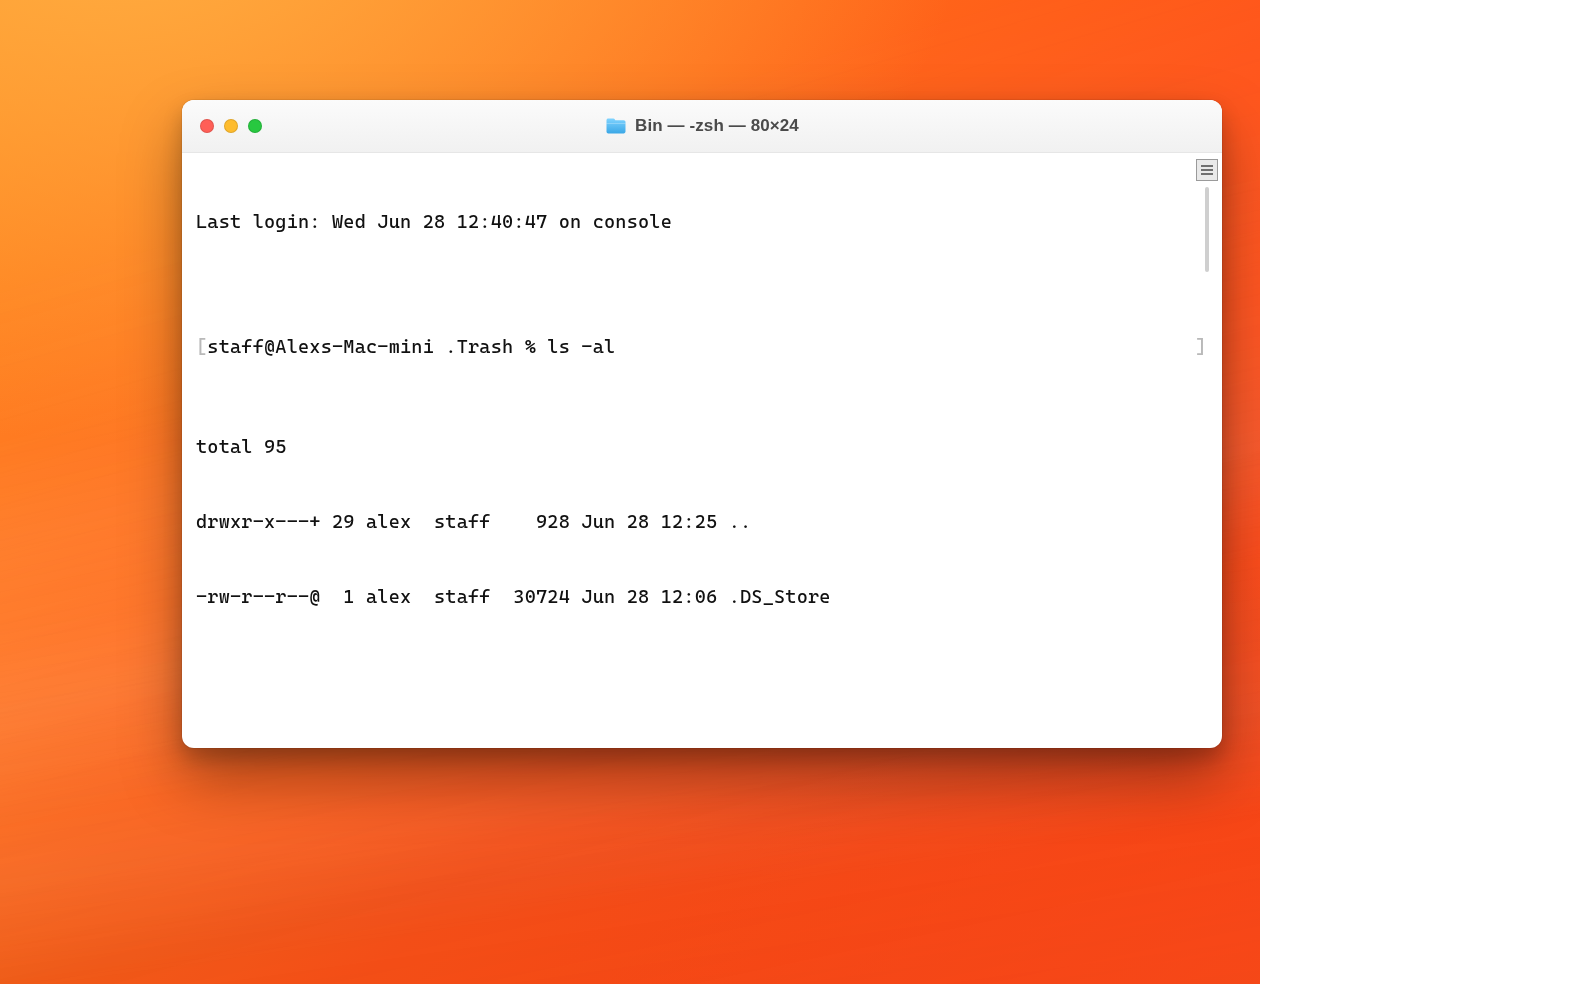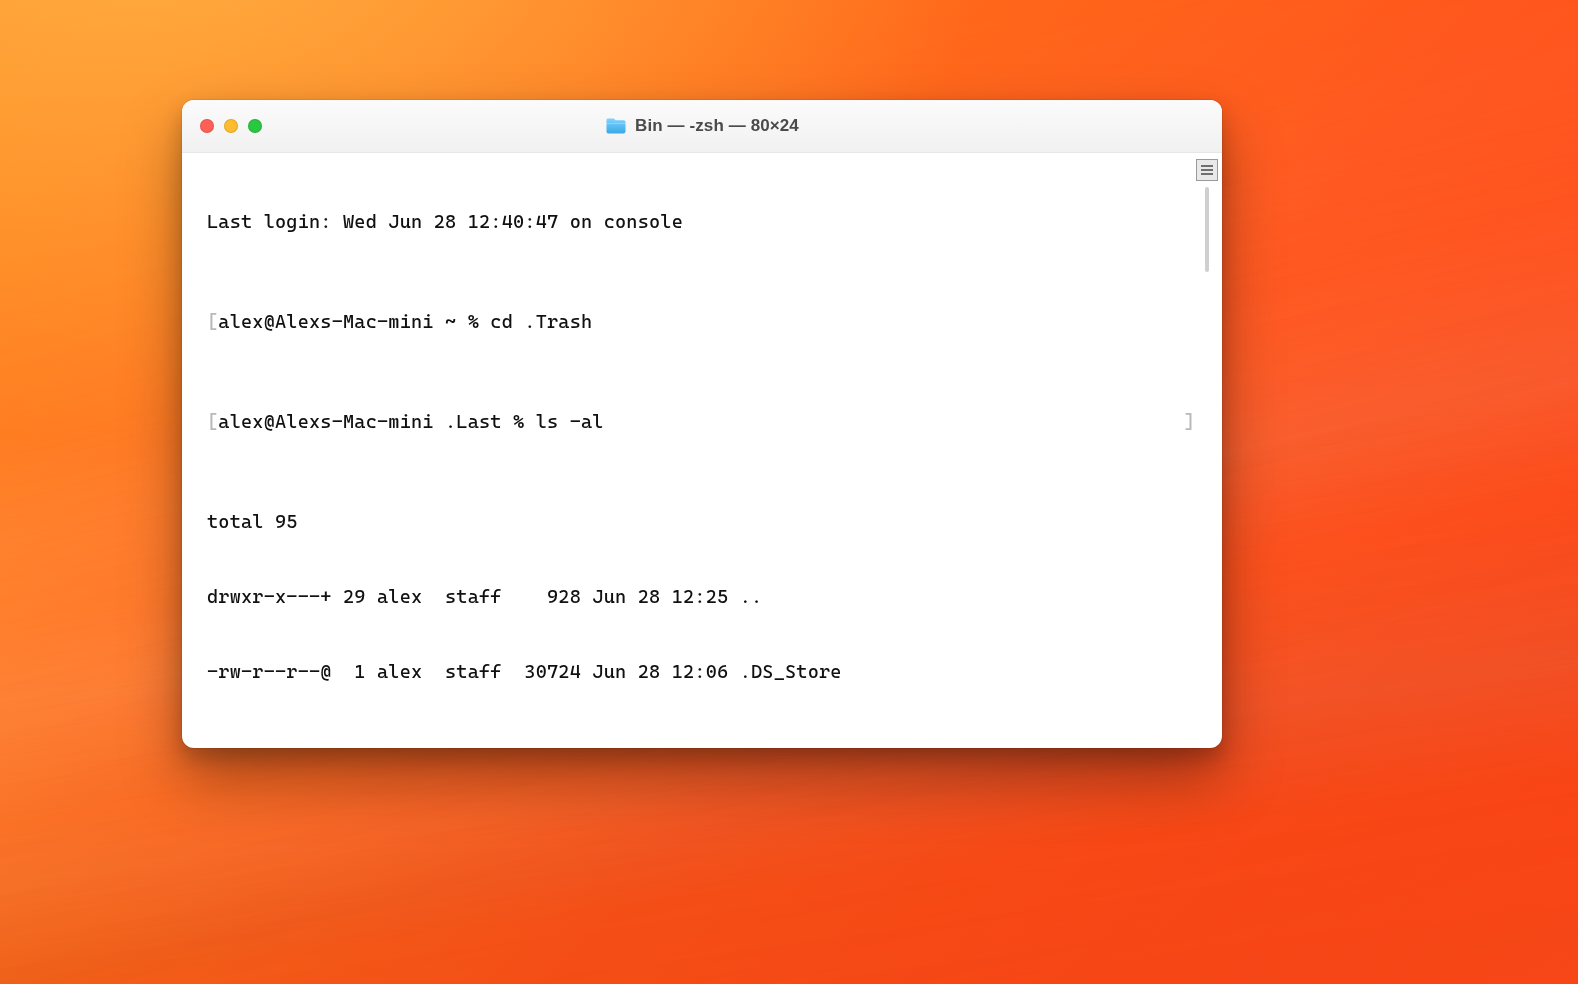--- a/index.html
+++ b/index.html
@@ -6,21 +6,21 @@
     margin: 0;
     padding: 0;
     width: 1578px;
     height: 984px;
     overflow: hidden;
     font-family: -apple-system, BlinkMacSystemFont, "Segoe UI", Helvetica, Arial, sans-serif;
   }
   
   .desktop {
     position: relative;
-    width: 1578px;
+    width: 1260px;
     height: 984px;
     background:
       radial-gradient(1400px 900px at 10% -10%, #ffae42 0%, rgba(255,174,66,0) 60%),
       radial-gradient(1600px 1000px at 110% 110%, #ff4e1a 0%, rgba(255,78,26,0) 55%),
       linear-gradient(135deg, #ff8a1f 0%, #ff6a1a 35%, #ff5218 60%, #ff3f14 100%);
     overflow: hidden;
   }
   
   .ribbons {
     position: absolute;
@@ -105,21 +105,21 @@
   .title-center .text {
     font-size: 17px;
     font-weight: 700;
     color: #4b4b4b;
     letter-spacing: 0.1px;
   }
   .folder-svg { display: block; }
 
   .content {
     position: relative;
-    padding: 6px 10px 10px 25px;
+    padding: 6px 10px 10px 14px;
     height: calc(100% - 52px);
     box-sizing: border-box;
   }
   .terminal {
     font-family: "SF Mono", ui-monospace, Menlo, Monaco, "Cascadia Mono", Consolas, "Liberation Mono", monospace;
     font-size: 19px;
     line-height: 25px;
     color: #111;
     white-space: pre;
     letter-spacing: 0.2px;
@@ -197,23 +197,22 @@
           </svg>
         </span>
         <span class="text">Bin — -zsh — 80×24</span>
       </div>
     </div>
 
     <div class="content">
       <div class="terminal">
         <span class="term-line">Last login: Wed Jun 28 12:40:47 on console</span>
 
-        <span class="term-line"><span class="bracket-left">[</span><span>alex@Alexs-Mac-mini ~ % </span><span>cd .Trash</span><span style="display:inline-block; width:628px;"></span><span class="bracket-right">]</span></span>
-
-        <span class="term-line"><span class="bracket-left">[</span><span>alex@Alexs-Mac-mini .Last % </span><span>ls -al</span><span style="display:inline-block; width:580px;"></span><span class="bracket-right">]</span></span>
+
+        <span class="term-line"><span class="bracket-left">[</span><span>staff@Alexs-Mac-mini .Trash % </span><span>ls -al</span><span style="display:inline-block; width:580px;"></span><span class="bracket-right">]</span></span>
 
         <span class="term-line">total 95</span>
         <span class="term-line">drwxr-x---+ 29 alex  staff    928 Jun 28 12:25 ..</span>
         <span class="term-line">-rw-r--r--@  1 alex  staff  30724 Jun 28 12:06 .DS_Store</span>
         
 
         
       </div>
 
       <div class="scroll-track">

